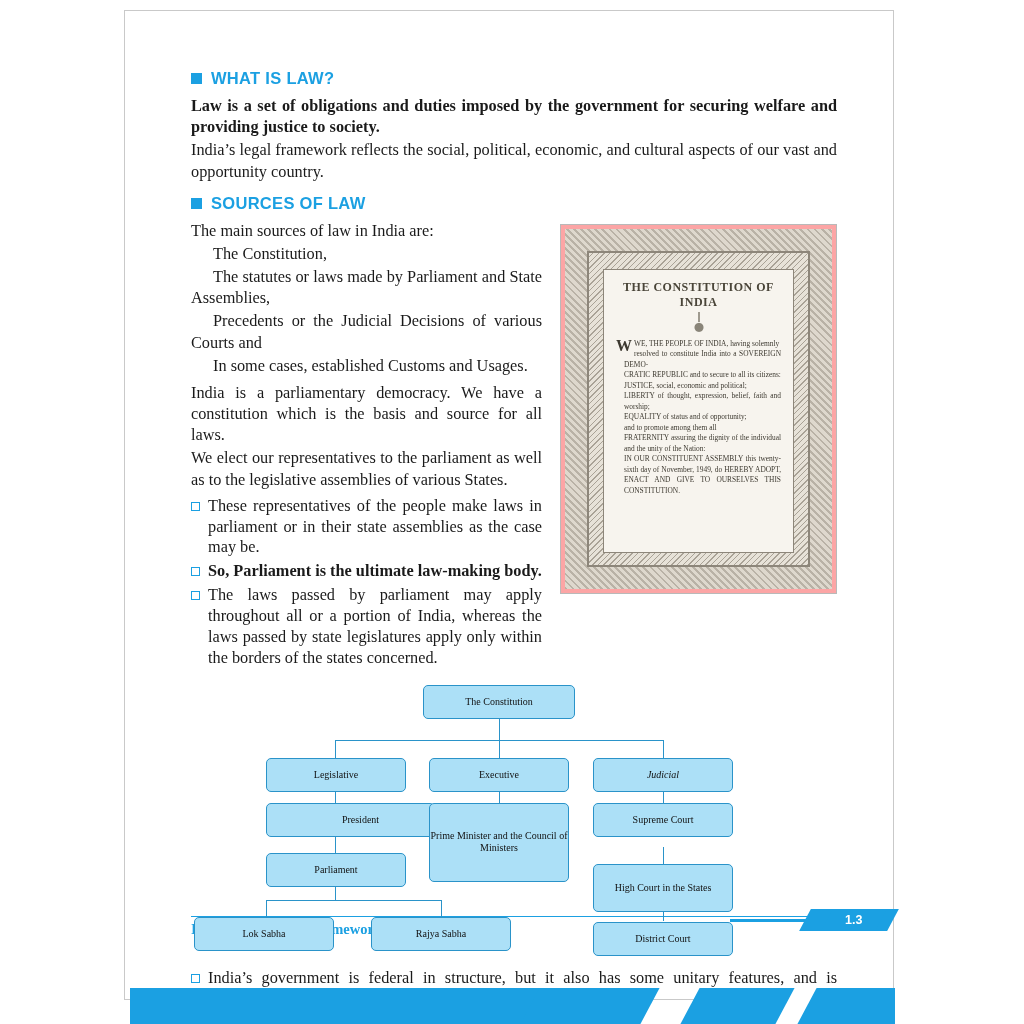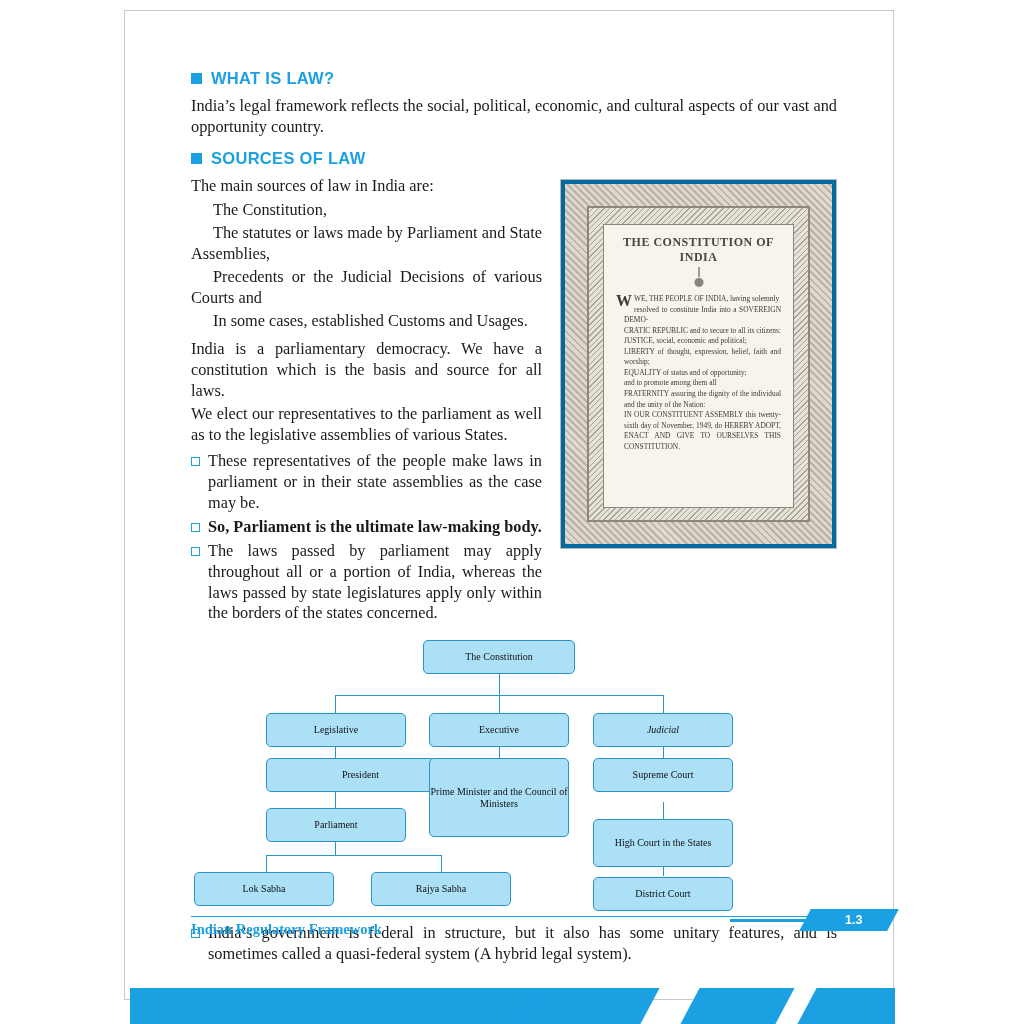--- a/index.html
+++ b/index.html
@@ -69,21 +69,21 @@
   .gap-sm { margin-bottom: 6px; }
   .gap-md { margin-bottom: 12px; }
 
   
   .wrap-img {
     float: right;
     width: 275px;
     height: 368px;
     margin: 4px 0 6px 18px;
     border: 1px solid #b9b9b9;
-    background: #0369a1;
+    background: #fca5a5;
     position: relative;
     overflow: hidden;
   }
   
   .const-outer {
     position: absolute;
     inset: 4px;
     background:
       repeating-linear-gradient(45deg, #b9b2a6 0 2px, #ded8cd 2px 5px),
       #cfc8bb;
@@ -303,20 +303,21 @@
 <body>
 
 <div class="page">
 
   <div class="content">
 
     <div class="heading">
       <span class="bullet-sq"></span>
       <span class="htext">WHAT IS LAW?</span>
     </div>
+    <p class="para bold">Law is a set of obligations and duties imposed by the government for securing welfare and providing justice to society.</p>
     <p class="para gap-md">India’s legal framework reflects the social, political, economic, and cultural aspects of our vast and opportunity country.</p>
 
     <div class="heading">
       <span class="bullet-sq"></span>
       <span class="htext">SOURCES OF LAW</span>
     </div>
 
     <div class="wrap-img">
       <div class="const-outer"></div>
       <div class="const-mid"></div>

